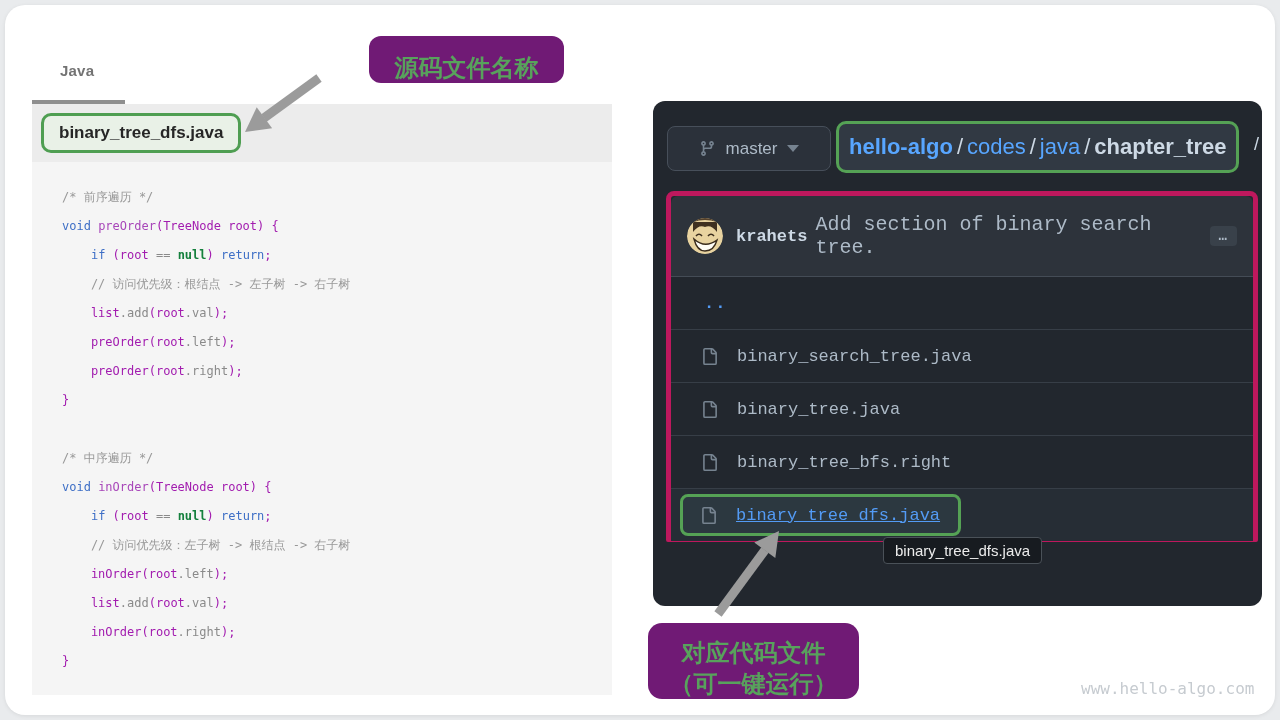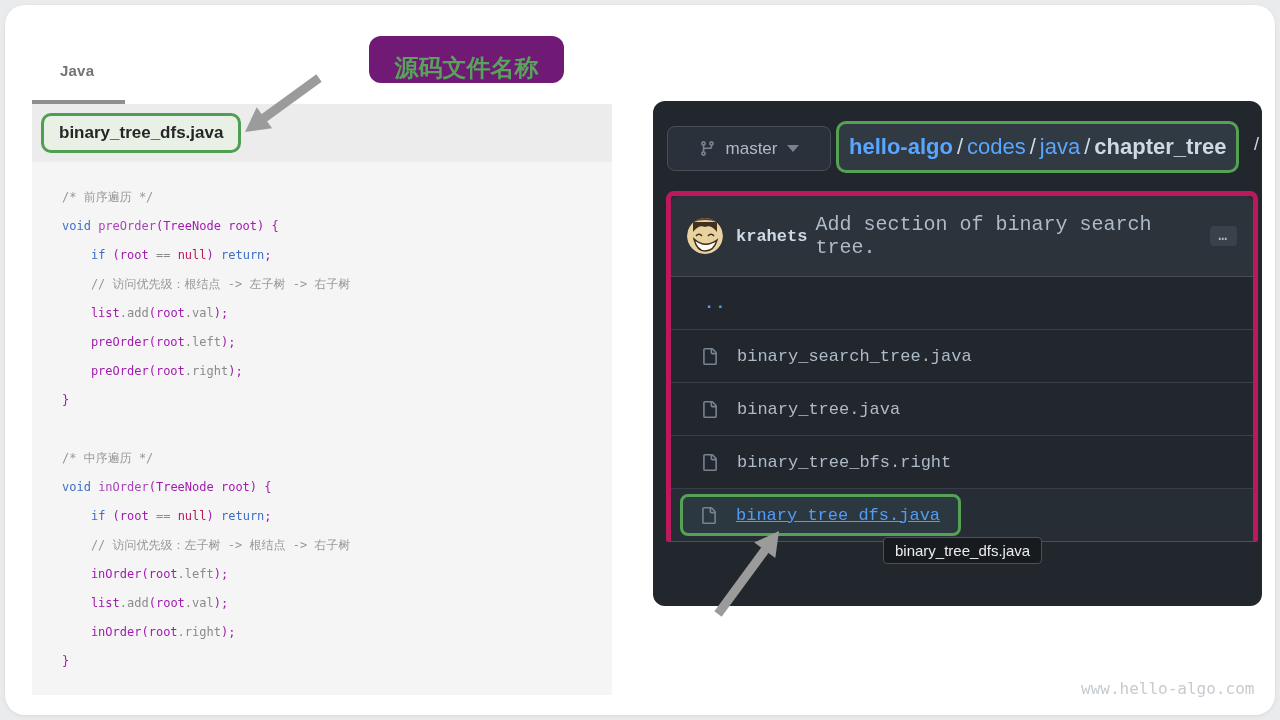--- a/index.html
+++ b/index.html
@@ -11,21 +11,21 @@
   .tab-label{left:55px;top:57px;font-size:15px;font-weight:bold;color:#737373;letter-spacing:.2px;}
   .tab-underline{left:27px;top:95px;width:93px;height:4px;background:#8f8f8f;}
   .code-header{left:27px;top:99px;width:580px;height:58px;background:#ececec;}
   .filename-box{left:9px;top:9px;height:34px;display:inline-flex;align-items:center;
     padding:0 15px;border:3px solid #4f9e52;border-radius:10px;background:#e9f1e7;}
   .filename-box span{font-size:17px;font-weight:bold;color:#262626;}
   .code-block{left:27px;top:157px;width:550px;height:512px;background:#f5f5f5;
     padding:21px 0 0 30px;font-family:"DejaVu Sans Mono",monospace;font-size:12px;line-height:29px;white-space:pre;overflow:hidden;}
   .code-line{height:29px;}
   .tk-pl{color:#a21caf;} .tk-kw{color:#3e6fc6;} .tk-fn{color:#a846b9;}
-  .tk-cm{color:#989898;} .tk-gy{color:#8a8a8a;} .tk-b{color:#be185d;font-weight:normal;}
+  .tk-cm{color:#989898;} .tk-gy{color:#8a8a8a;} .tk-b{color:#15803d;font-weight:bold;}
 
   
   .gh-panel{left:648px;top:96px;width:609px;height:505px;background:#22272e;border-radius:12px;}
   .branch-btn{left:14px;top:25px;width:162px;height:43px;background:#2b313a;border:1px solid #474f5a;
     border-radius:8px;display:flex;align-items:center;justify-content:center;gap:10px;}
   .branch-btn .txt{color:#adbac7;font-size:17px;}
   .caret{width:0;height:0;border-left:6px solid transparent;border-right:6px solid transparent;border-top:7px solid #768390;}
   .crumb-box{left:183px;top:20px;height:46px;max-width:412px;display:flex;align-items:center;
     border:3px solid #55a255;border-radius:10px;background:#313943;padding:0 10px;white-space:nowrap;overflow:hidden;}
   .crumb-box span{font-size:22px;}
@@ -156,20 +156,24 @@
             </div>
           </div>
       </div>
 
       <div class="abs tooltip">binary_tree_dfs.java</div>
     </div>
 
     <div class="abs note note1">
       <span>源码文件名称</span>
     </div>
+    <div class="abs note note2">
+      <span>对应代码文件</span>
+      <span>（可一键运行）</span>
+    </div>
 
     <svg class="abs overlay" width="1280" height="720">
       <g fill="#9b9b9b" stroke="#9b9b9b">
         <line x1="314" y1="73" x2="259" y2="113" stroke-width="9"></line>
         <polygon points="240,127 251.7,102.3 267.1,123.3" stroke="none"></polygon>
       </g>
       <g fill="#9b9b9b" stroke="#9b9b9b">
         <line x1="713" y1="609" x2="760" y2="545" stroke-width="9"></line>
         <polygon points="774,526 770.3,553 749.3,537.6" stroke="none"></polygon>
       </g>

